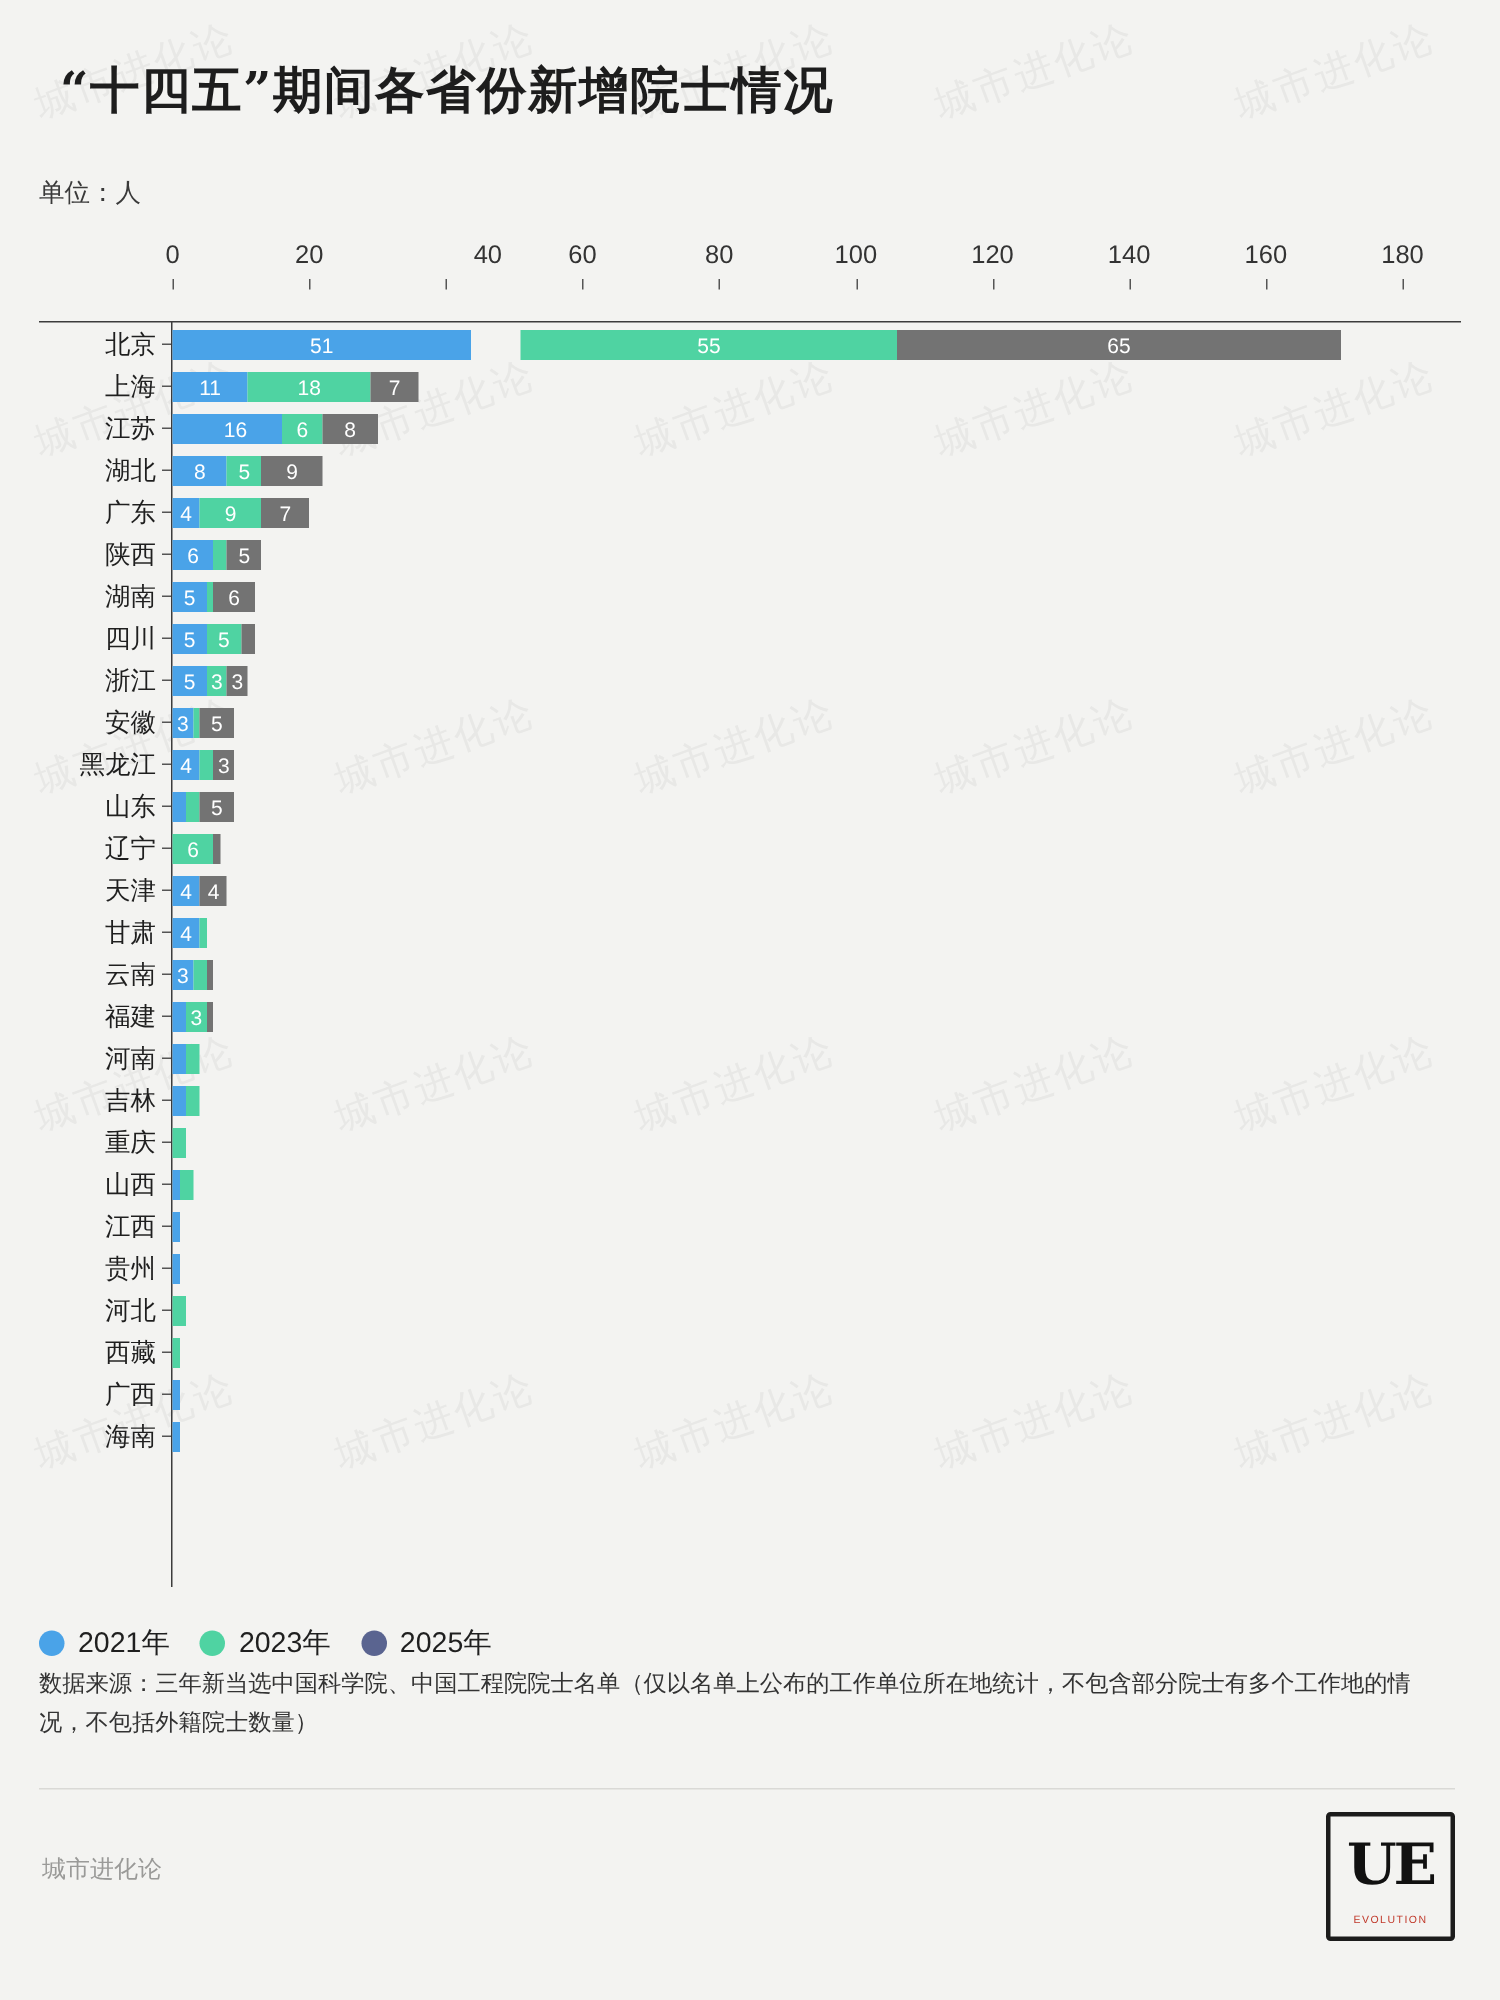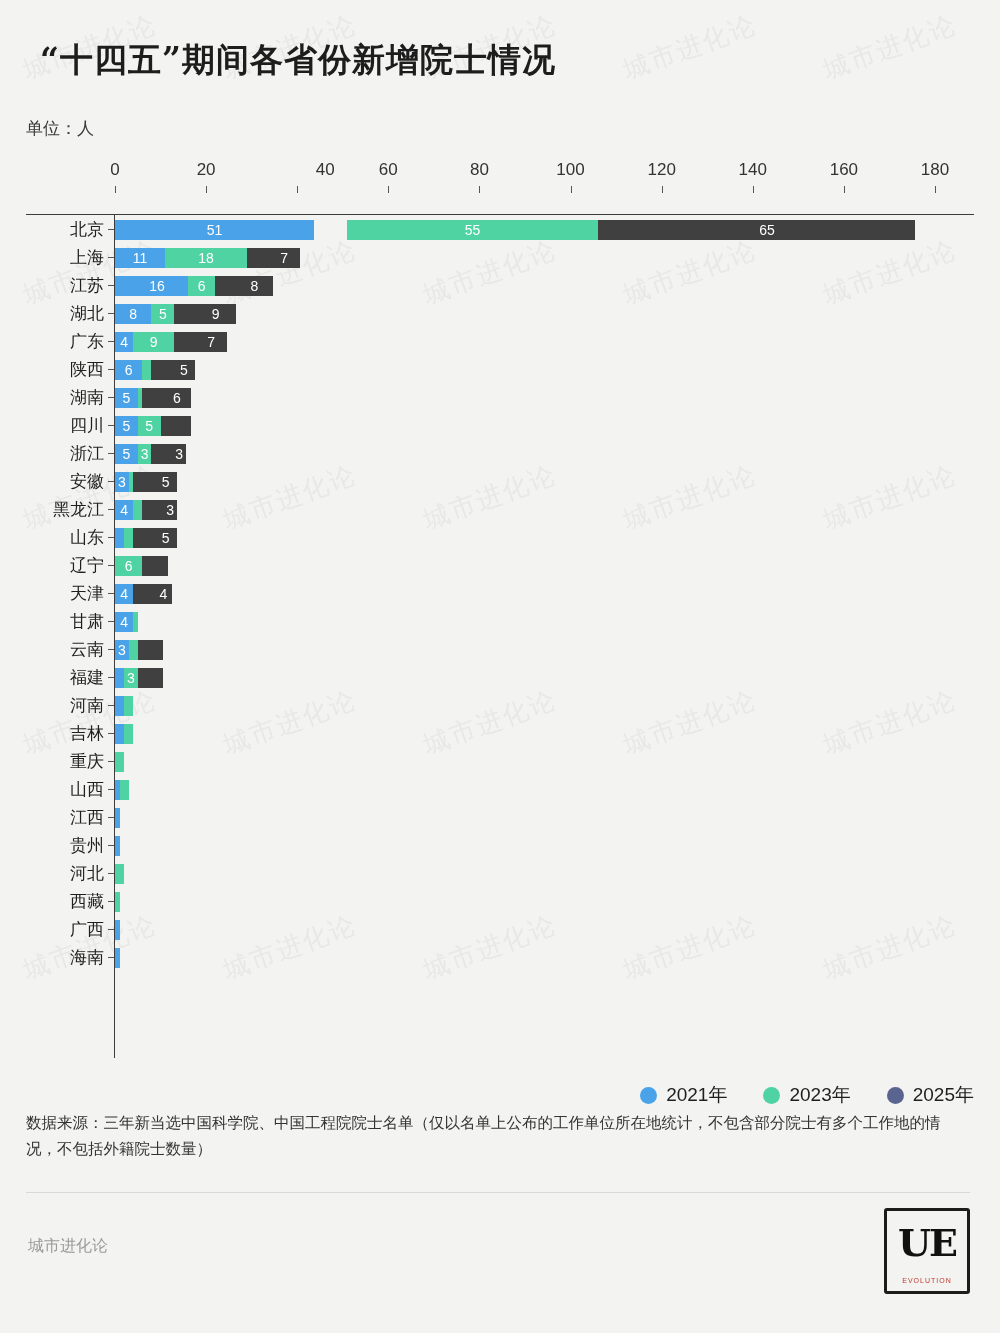--- a/index.html
+++ b/index.html
@@ -141,34 +141,34 @@
     height: 20px;
     font-size: 14px;
     line-height: 20px;
     text-align: center;
     color: #ffffff;
     overflow: visible;
     white-space: nowrap;
   }
   .seg.s0 { background: #4aa3e8; }
   .seg.s1 { background: #4fd3a2; }
-  .seg.s2 { background: #404040; padding-left: 21px; }
+  .seg.s2 { background: #737373; }
   .seg .val {
     display: block;
     width: 100%;
     text-align: center;
   }
   .legend {
     position: absolute;
     left: 0;
     top: 900px;
     width: 948px;
     display: flex;
-    justify-content: flex-end;
-    gap: 36px;
+    justify-content: flex-start;
+    gap: 20px;
     align-items: center;
   }
   .legend-item {
     display: flex;
     align-items: center;
     gap: 9px;
     font-size: 19px;
     color: #1f1f1f;
   }
   .legend-dot {

